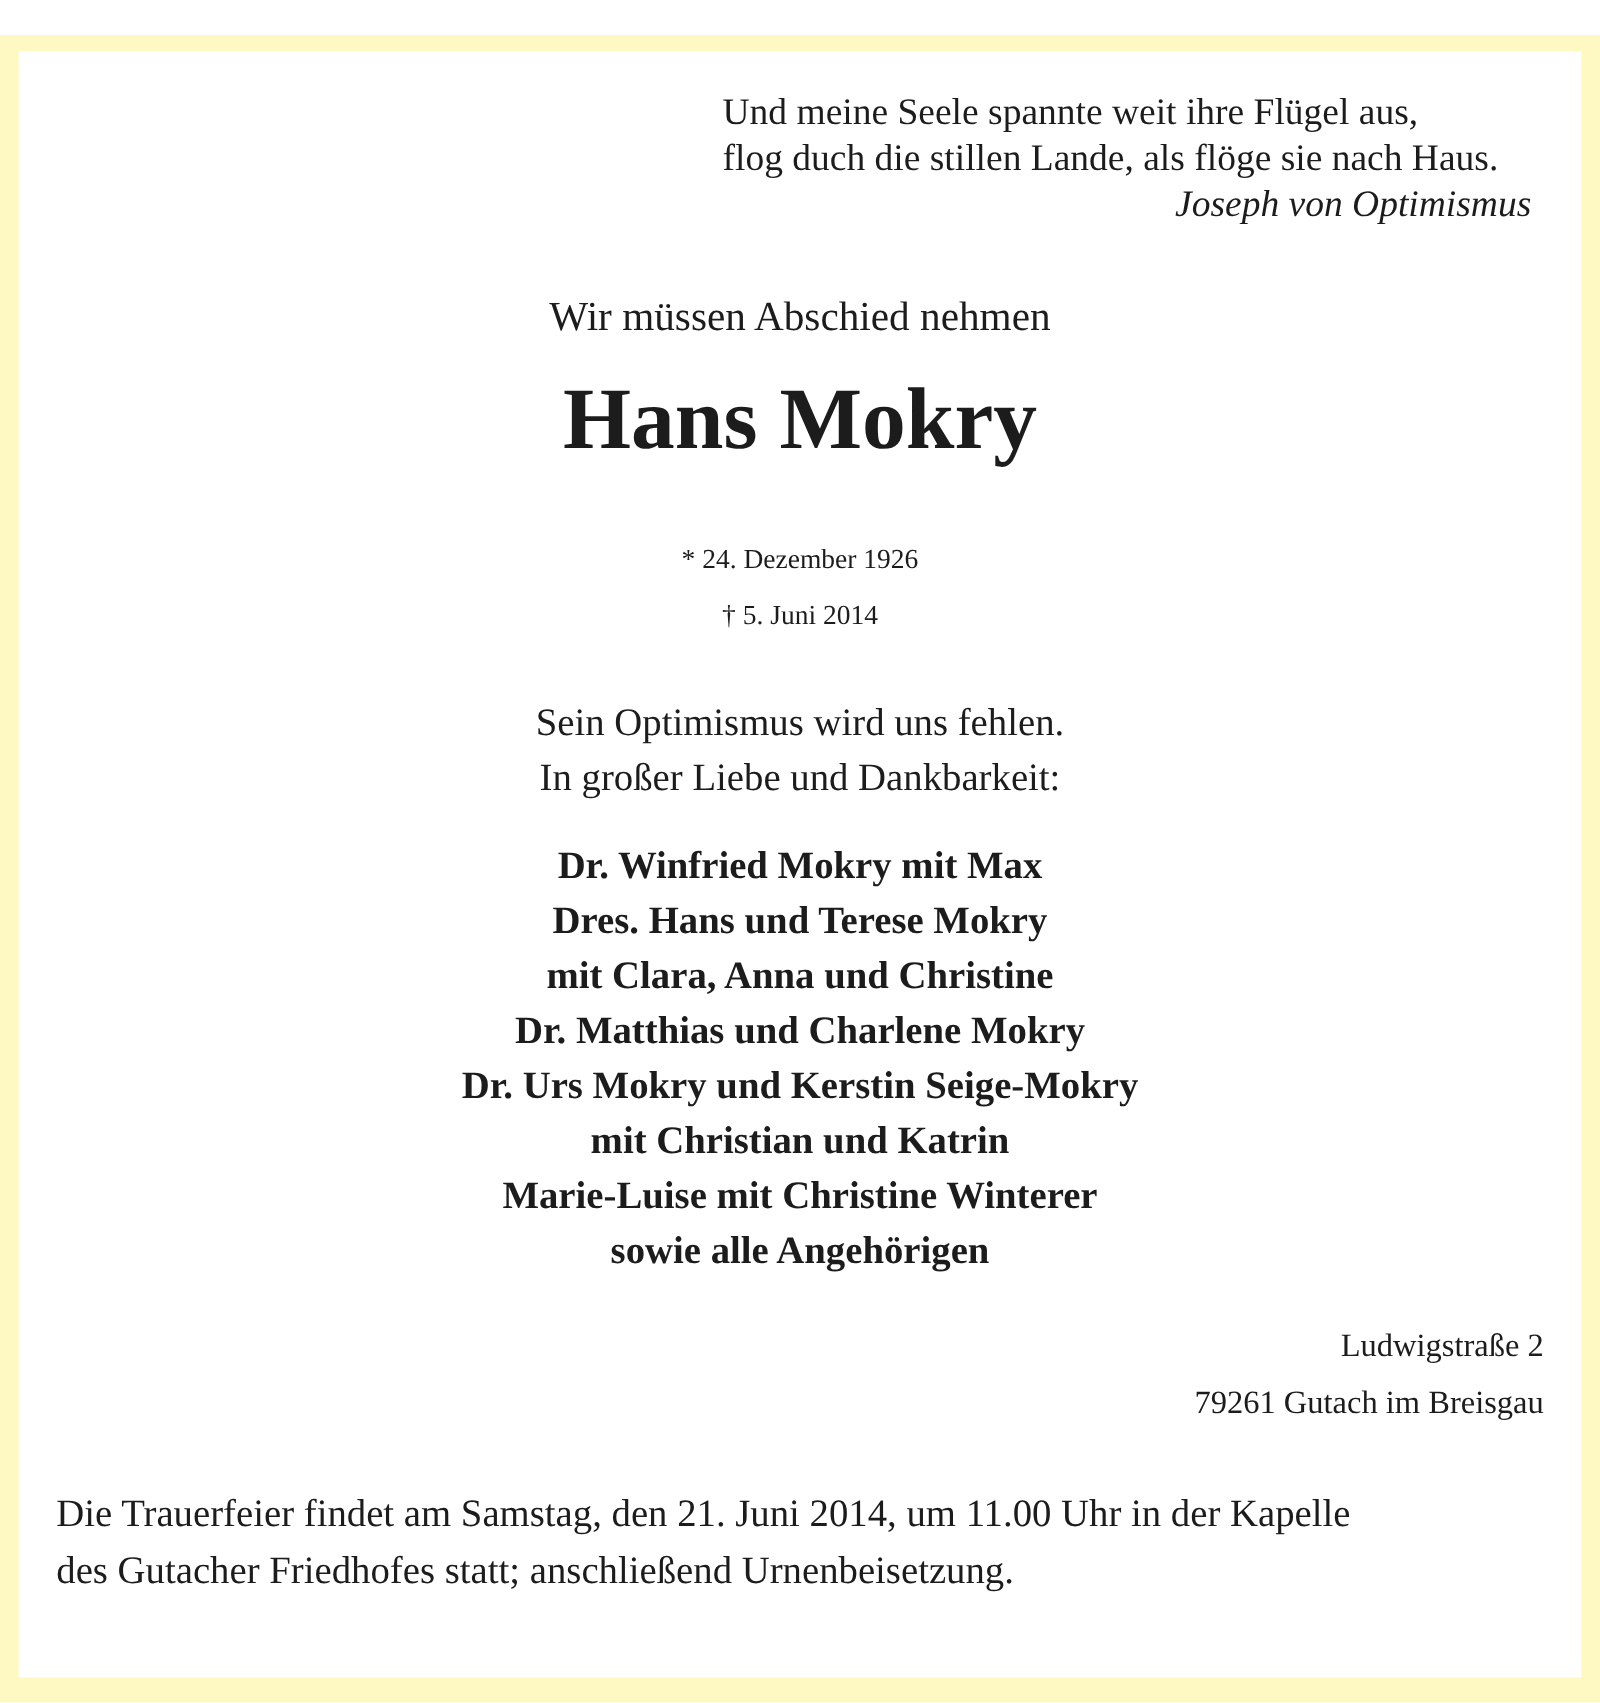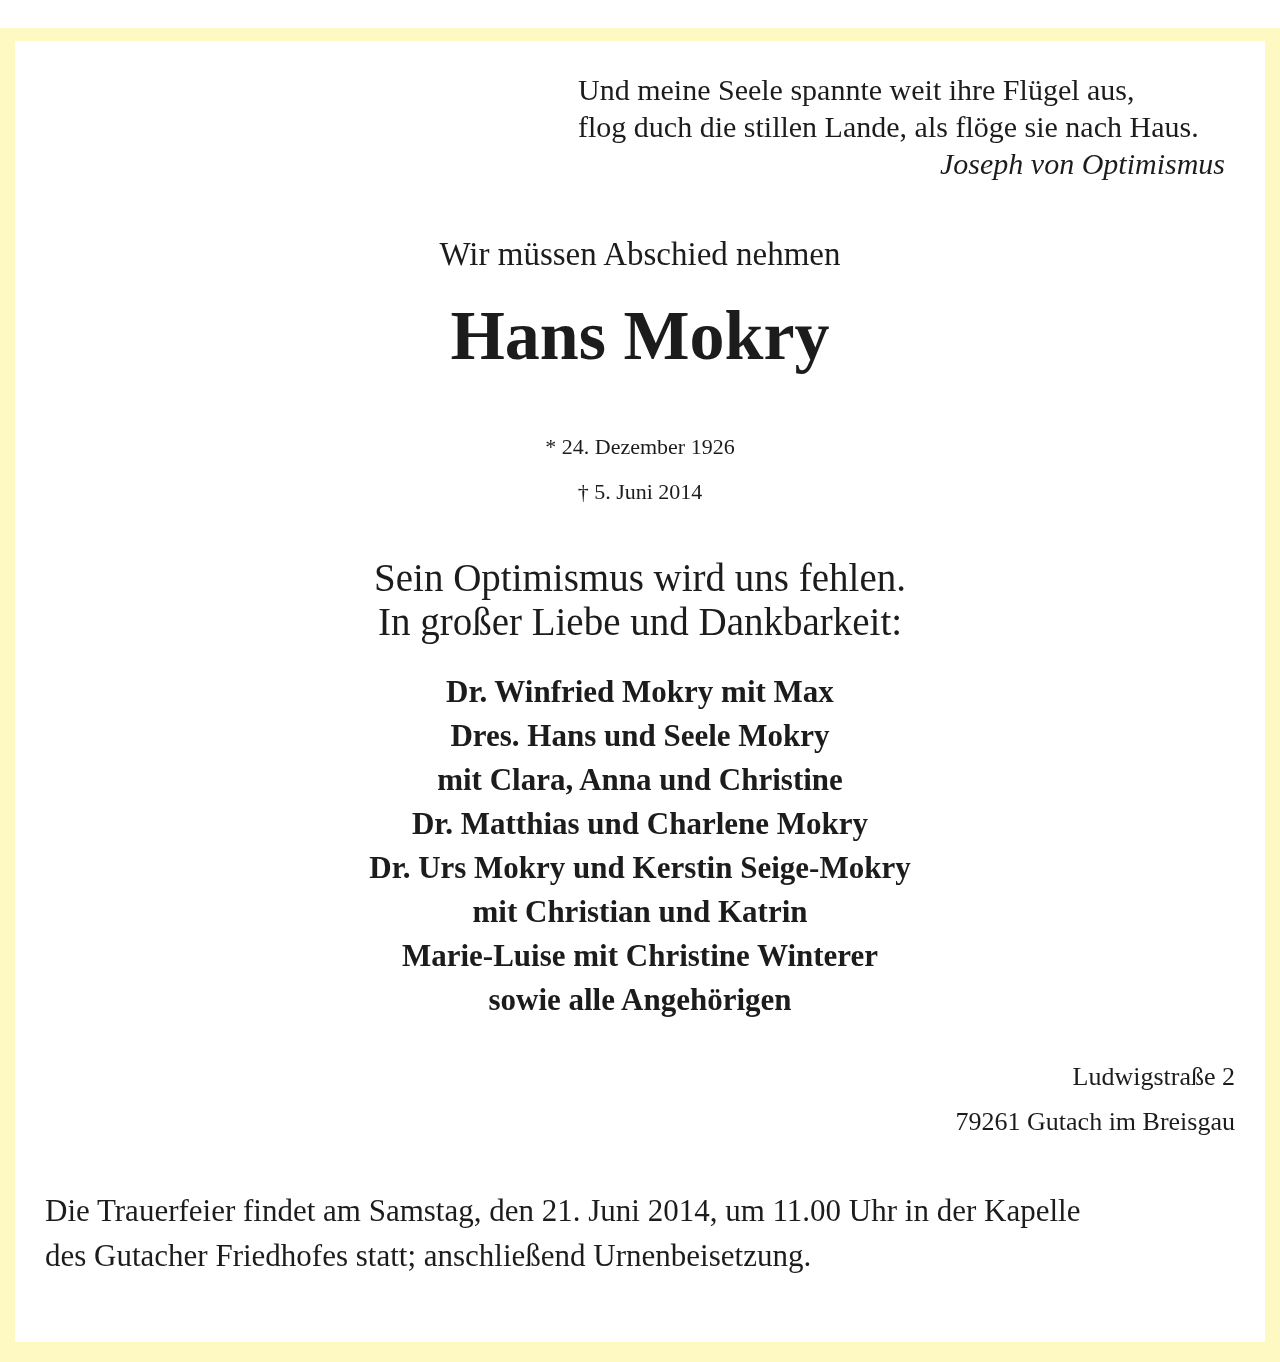--- a/index.html
+++ b/index.html
@@ -47,21 +47,21 @@
     line-height: 76px;
     font-weight: bold;
   }
   .dates-block {
     margin-top: 50px;
     font-size: 22px;
     line-height: 45px;
   }
   .tribute-block {
     margin-top: 42px;
-    font-size: 39px;
+    font-size: 31px;
     line-height: 44px;
   }
   .mourners-block {
     margin-top: 26px;
     font-size: 31px;
     line-height: 44px;
     font-weight: bold;
   }
   
   .address-block {
@@ -100,21 +100,21 @@
         <div>† 5. Juni 2014</div>
       </div>
 
       <div class="tribute-block">
         <div>Sein Optimismus wird uns fehlen.</div>
         <div>In großer Liebe und Dankbarkeit:</div>
       </div>
 
       <div class="mourners-block">
         <div>Dr. Winfried Mokry mit Max</div>
-        <div>Dres. Hans und Seele Mokry</div>
+        <div>Dres. Hans und Terese Mokry</div>
         <div>mit Clara, Anna und Christine</div>
         <div>Dr. Matthias und Charlene Mokry</div>
         <div>Dr. Urs Mokry und Kerstin Seige-Mokry</div>
         <div>mit Christian und Katrin</div>
         <div>Marie-Luise mit Christine Winterer</div>
         <div>sowie alle Angehörigen</div>
       </div>
     </div>
 
     <div class="address-block">

